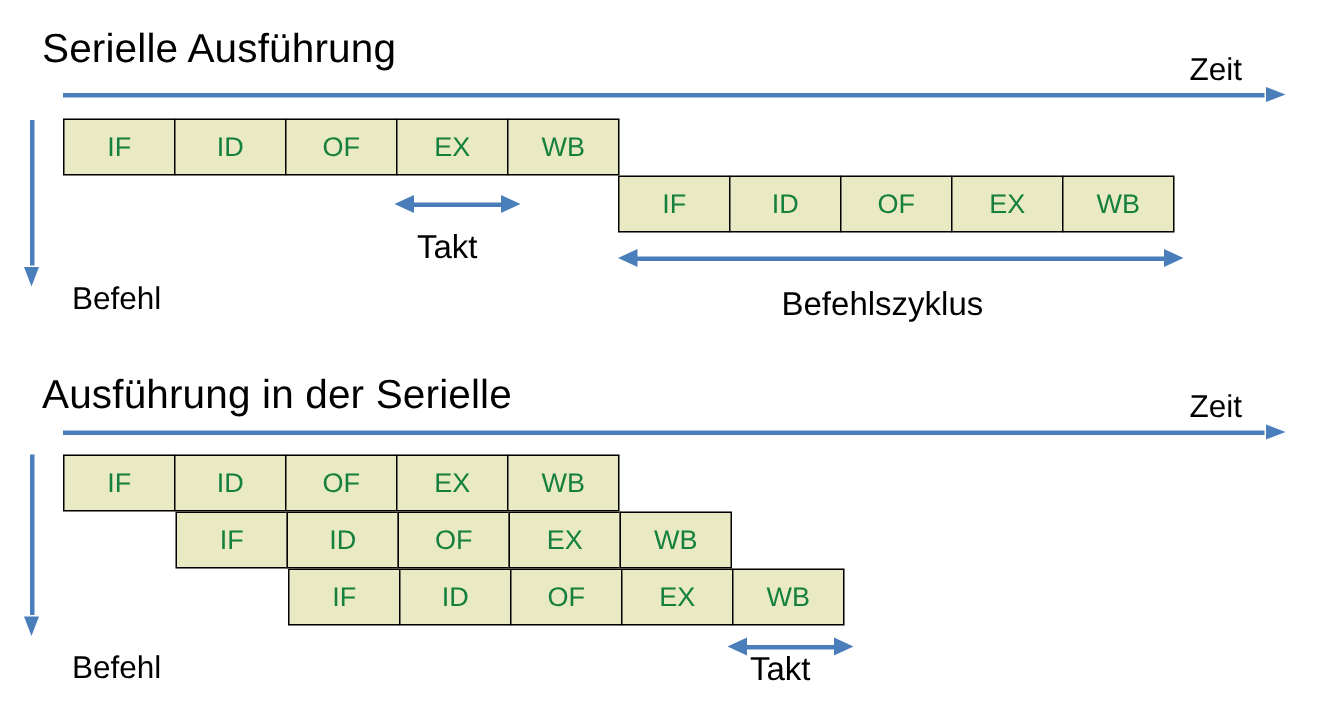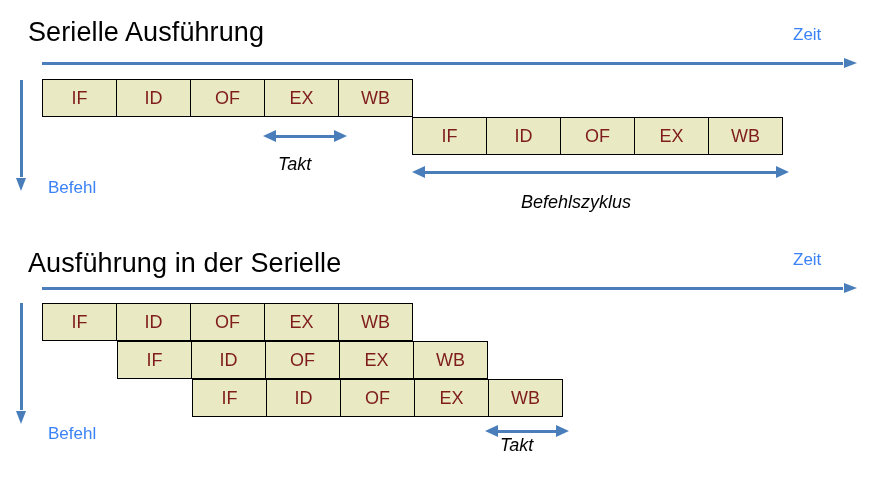--- a/index.html
+++ b/index.html
@@ -29,32 +29,32 @@
     position: absolute;
     font-size: 27px;
     line-height: 32px;
     font-weight: normal;
     color: #000000;
     white-space: nowrap;
     letter-spacing: 0.1px;
   }
   .axis-label {
     position: absolute;
-    font-size: 17px;
+    font-size: 21px;
     line-height: 20px;
-    color: #3b82f6;
+    color: #000000;
     white-space: nowrap;
+    margin-top: 12px;
   }
   .caption {
     position: absolute;
-    font-size: 18px;
+    font-size: 22px;
     line-height: 21px;
     color: #000000;
     white-space: nowrap;
-    font-style: italic;
   }
   
   .time-axis {
     position: absolute;
     height: 12px;
   }
   .time-axis .shaft {
     position: absolute;
     left: 0;
     top: 4px;
@@ -135,21 +135,21 @@
     box-sizing: border-box;
     background: #e9e9c4;
     border: 1px solid #000000;
     margin-left: -1px;
     height: 38px;
     display: flex;
     align-items: center;
     justify-content: center;
     font-size: 18px;
     line-height: 20px;
-    color: #7f1d1d;
+    color: #15803d;
   }
   .stage-row .stage-box:first-child {
     margin-left: 0;
   }
 </style>
 </head>
 <body>
 
 <div id="stage">
 

